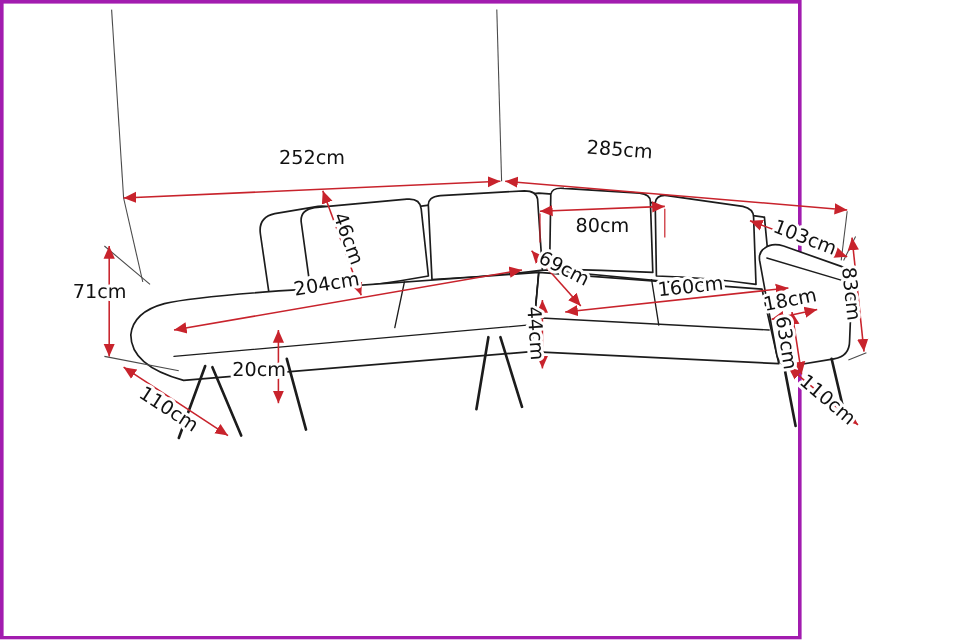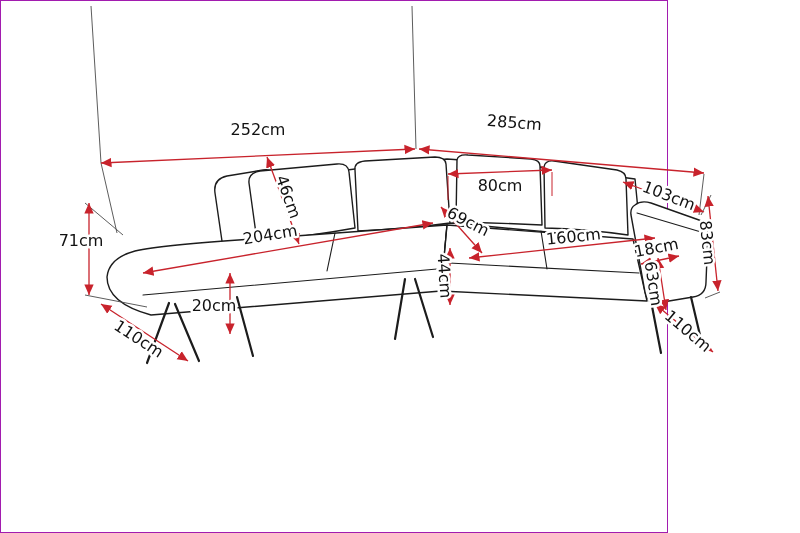--- a/index.html
+++ b/index.html
@@ -1,20 +1,20 @@
 <!DOCTYPE html>
 <html><head>
 <meta charset="utf-8">
 <style>
   html,body{margin:0;padding:0;background:#fff;}
   .canvas{
     position:relative;
     width:668px;height:533px;
     box-sizing:border-box;
-    border:1px solid #a21caf;
+    border:3px solid #a21caf;
     background:#ffffff;
     font-family:"DejaVu Sans", sans-serif;
   }
   svg{display:block;}
   .outline{fill:#ffffff;stroke:#1c1c1c;stroke-width:1.4;stroke-linejoin:round;}
   .seam{fill:none;stroke:#1c1c1c;stroke-width:1.1;stroke-linecap:round;}
   .leg{fill:none;stroke:#1c1c1c;stroke-width:2.2;stroke-linecap:round;}
   .dim{fill:none;stroke:#c8232c;stroke-width:1.3;}
   .dimext{fill:none;stroke:#c8232c;stroke-width:1;}
   .ext{fill:none;stroke:#4a4a4a;stroke-width:0.9;}

